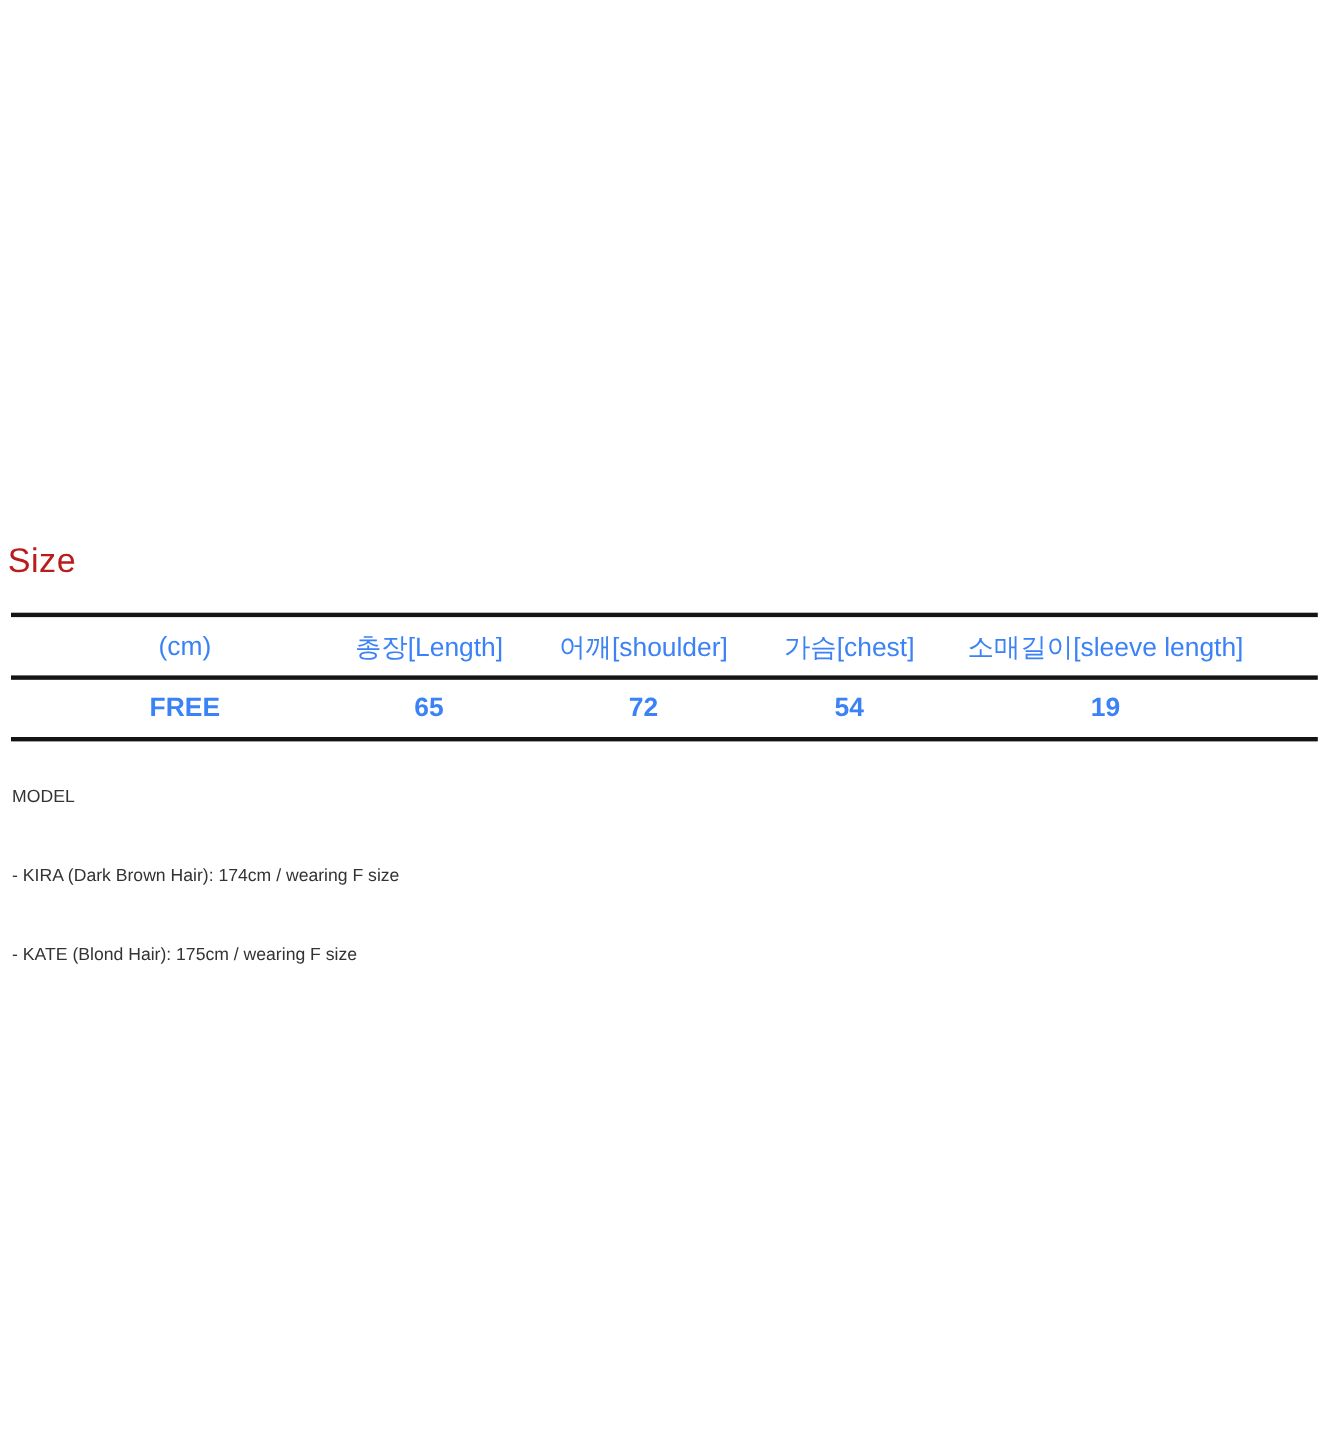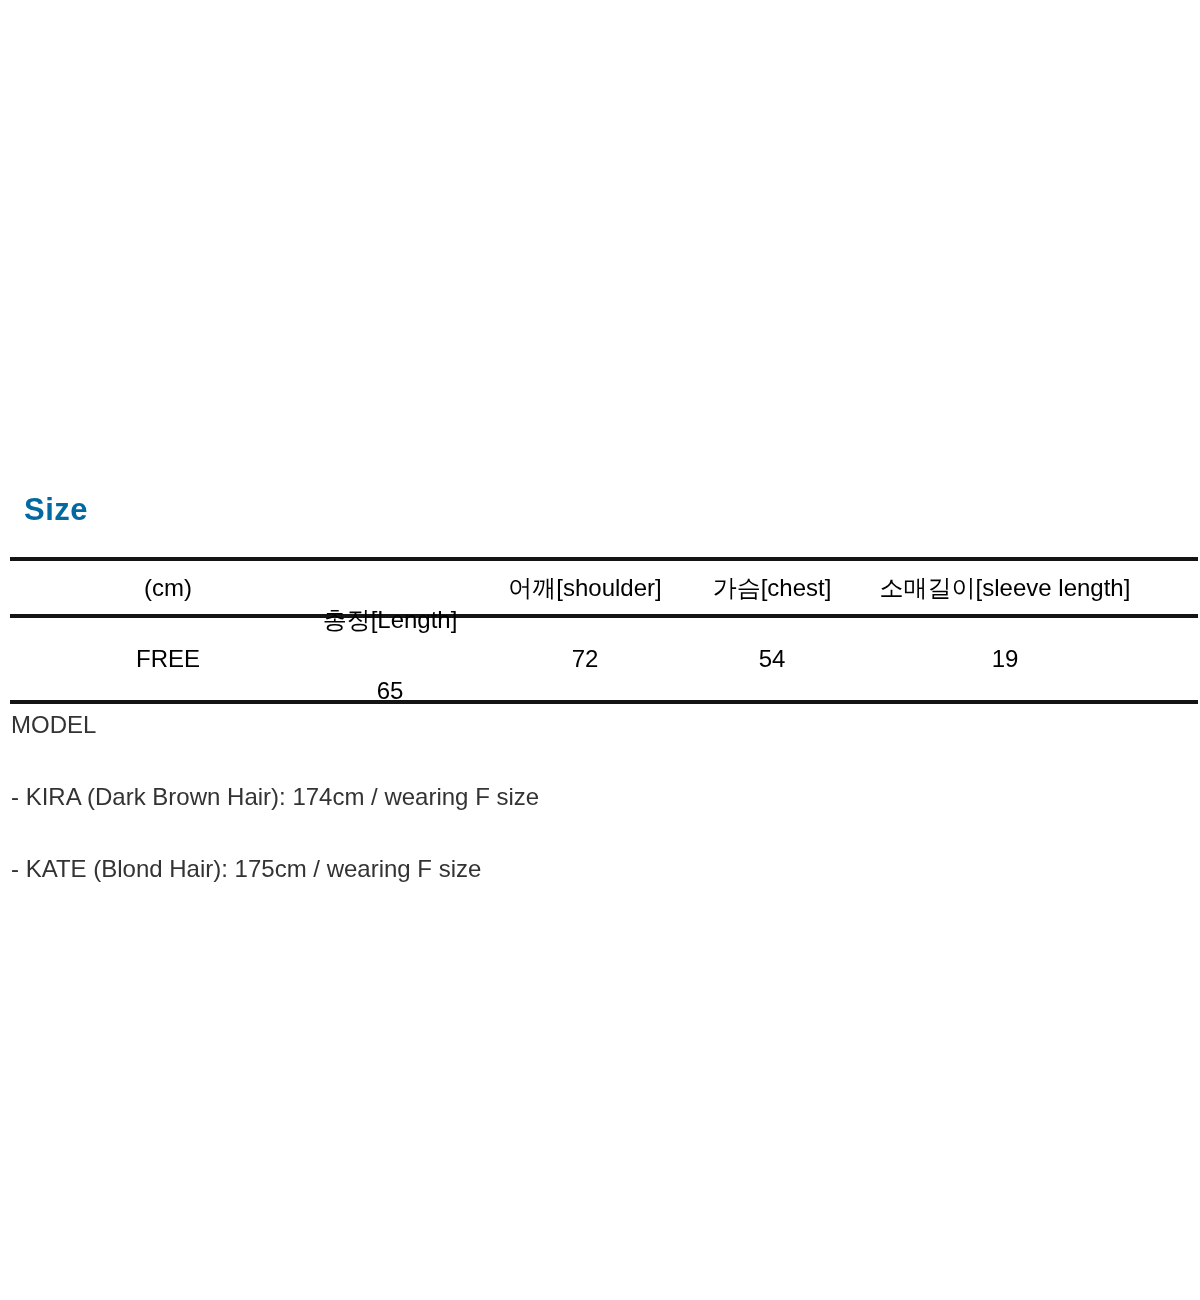--- a/index.html
+++ b/index.html
@@ -13,64 +13,64 @@
     height: 1300px;
     background: #ffffff;
     font-family: "Liberation Sans", "DejaVu Sans", sans-serif;
     overflow: hidden;
   }
 
   
   .size-title {
     position: absolute;
     top: 492px;
-    left: 24px;
+    left: 7px;
     font-size: 31px;
-    font-weight: 700;
-    color: #0369a1;
+    font-weight: 400;
+    color: #b91c1c;
     letter-spacing: 0.5px;
   }
 
   
   .size-table {
     position: absolute;
     top: 557px;
     left: 10px;
     width: 1188px;
   }
   .rule {
     height: 4px;
     background: #141414;
   }
   .trow {
     position: relative;
   }
   .trow.header-row { height: 53px; }
-  .trow.data-row   { height: 82px; }
+  .trow.data-row   { height: 52px; font-weight: bold; }
   .tcell {
     position: absolute;
     top: 50%;
     transform: translate(-50%, -50%);
     white-space: nowrap;
     font-size: 24px;
-    color: #000000;
+    color: #3b82f6;
   }
   
   .col-1 { left: 158px; }
-  .col-2 { left: 380px; margin-top: 32px; }
+  .col-2 { left: 380px; }
   .col-3 { left: 575px; }
   .col-4 { left: 762px; }
   .col-5 { left: 995px; }
 
   
   .model-section {
     position: absolute;
     top: 707px;
     left: 11px;
-    font-size: 24px;
+    font-size: 16px;
     line-height: 36px;
     color: #333333;
   }
   .model-heading {
     color: #333333;
   }
   .model-line {
     color: #333333;
     margin-top: 36px;
   }

